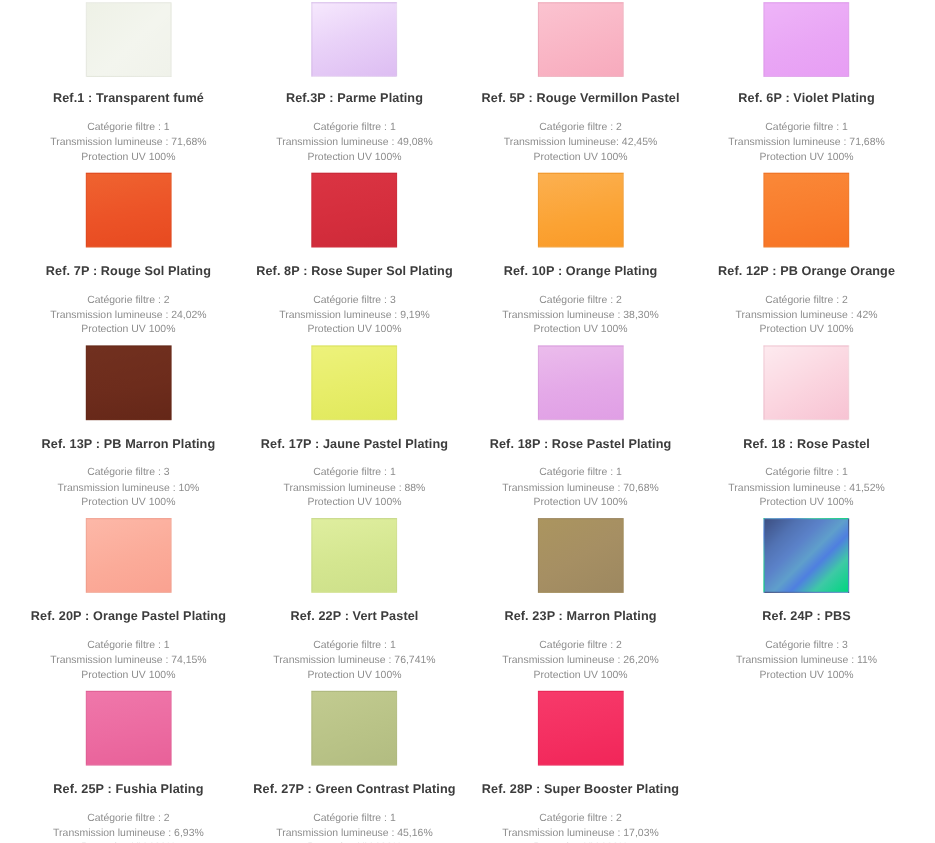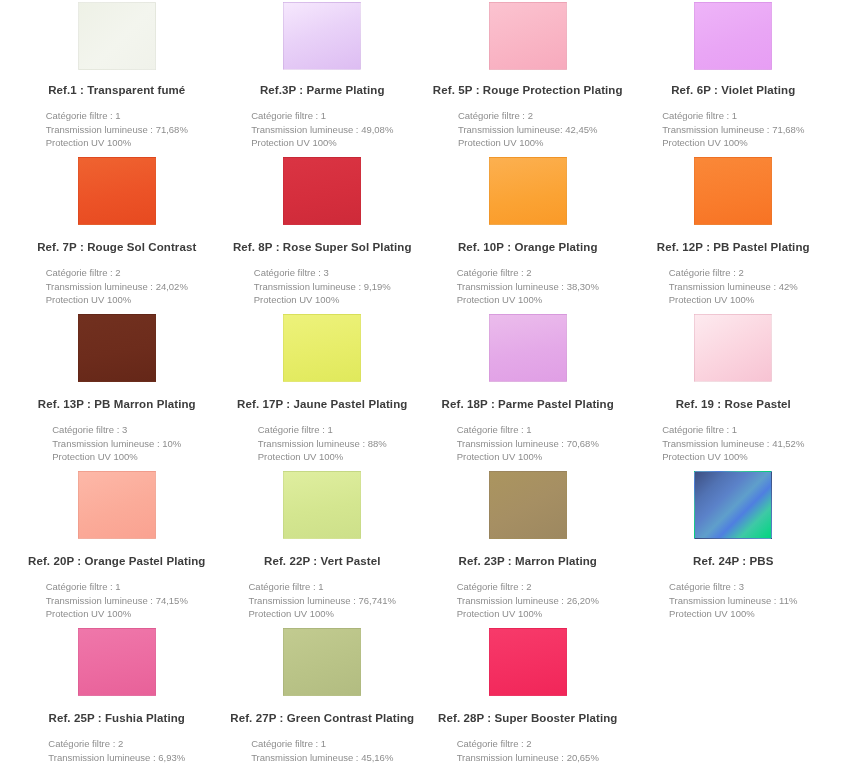--- a/index.html
+++ b/index.html
@@ -53,21 +53,21 @@
     color: #3c3c3c;
     text-align: center;
     margin-top: 14px;
     letter-spacing: 0.1px;
     line-height: 1.2;
     white-space: nowrap;
   }
 
   .swatch-specs {
     margin-top: 11px;
-    text-align: left;
+    text-align: center;
     font-size: 9.5px;
     color: #8d8d8d;
     line-height: 1.45;
   }
   .swatch-specs div { white-space: nowrap; }
 
   
   .swatch-grid > .swatch-cell:nth-child(-n+4) .swatch-chip-wrap {
     height: 70px;
     align-items: flex-start;
@@ -100,21 +100,21 @@
       <div class="swatch-specs">
         <div>Catégorie filtre : 1</div>
         <div>Transmission lumineuse : 49,08%</div>
         <div>Protection UV 100%</div>
       </div>
     </div>
     <div class="swatch-cell">
       <div class="swatch-chip-wrap">
         <div class="swatch-chip" style="background: linear-gradient(160deg, rgb(251, 195, 208) 0%, rgb(249, 180, 196) 60%, rgb(247, 170, 189) 100%);"></div>
       </div>
-      <div class="swatch-title">Ref. 5P : Rouge Protection Plating</div>
+      <div class="swatch-title">Ref. 5P : Rouge Vermillon Pastel</div>
       <div class="swatch-specs">
         <div>Catégorie filtre : 2</div>
         <div>Transmission lumineuse: 42,45%</div>
         <div>Protection UV 100%</div>
       </div>
     </div>
     <div class="swatch-cell">
       <div class="swatch-chip-wrap">
         <div class="swatch-chip" style="background: linear-gradient(160deg, rgb(238, 180, 248) 0%, rgb(233, 166, 245) 55%, rgb(231, 158, 244) 100%);"></div>
       </div>
@@ -122,21 +122,21 @@
       <div class="swatch-specs">
         <div>Catégorie filtre : 1</div>
         <div>Transmission lumineuse : 71,68%</div>
         <div>Protection UV 100%</div>
       </div>
     </div>
     <div class="swatch-cell">
       <div class="swatch-chip-wrap">
         <div class="swatch-chip" style="background: linear-gradient(170deg, rgb(239, 99, 48) 0%, rgb(236, 83, 39) 55%, rgb(231, 74, 32) 100%);"></div>
       </div>
-      <div class="swatch-title">Ref. 7P : Rouge Sol Contrast</div>
+      <div class="swatch-title">Ref. 7P : Rouge Sol Plating</div>
       <div class="swatch-specs">
         <div>Catégorie filtre : 2</div>
         <div>Transmission lumineuse : 24,02%</div>
         <div>Protection UV 100%</div>
       </div>
     </div>
     <div class="swatch-cell">
       <div class="swatch-chip-wrap">
         <div class="swatch-chip" style="background: linear-gradient(170deg, rgb(218, 52, 67) 0%, rgb(213, 46, 61) 55%, rgb(206, 42, 57) 100%);"></div>
       </div>
@@ -155,21 +155,21 @@
       <div class="swatch-specs">
         <div>Catégorie filtre : 2</div>
         <div>Transmission lumineuse : 38,30%</div>
         <div>Protection UV 100%</div>
       </div>
     </div>
     <div class="swatch-cell">
       <div class="swatch-chip-wrap">
         <div class="swatch-chip" style="background: linear-gradient(170deg, rgb(250, 136, 56) 0%, rgb(249, 124, 44) 60%, rgb(247, 115, 36) 100%);"></div>
       </div>
-      <div class="swatch-title">Ref. 12P : PB Pastel Plating</div>
+      <div class="swatch-title">Ref. 12P : PB Orange Orange</div>
       <div class="swatch-specs">
         <div>Catégorie filtre : 2</div>
         <div>Transmission lumineuse : 42%</div>
         <div>Protection UV 100%</div>
       </div>
     </div>
     <div class="swatch-cell">
       <div class="swatch-chip-wrap">
         <div class="swatch-chip" style="background: linear-gradient(170deg, rgb(113, 48, 31) 0%, rgb(109, 44, 28) 55%, rgb(101, 39, 24) 100%);"></div>
       </div>
@@ -188,32 +188,32 @@
       <div class="swatch-specs">
         <div>Catégorie filtre : 1</div>
         <div>Transmission lumineuse : 88%</div>
         <div>Protection UV 100%</div>
       </div>
     </div>
     <div class="swatch-cell">
       <div class="swatch-chip-wrap">
         <div class="swatch-chip" style="background: linear-gradient(170deg, rgb(235, 188, 236) 0%, rgb(228, 169, 232) 55%, rgb(224, 159, 229) 100%);"></div>
       </div>
-      <div class="swatch-title">Ref. 18P : Parme Pastel Plating</div>
+      <div class="swatch-title">Ref. 18P : Rose Pastel Plating</div>
       <div class="swatch-specs">
         <div>Catégorie filtre : 1</div>
         <div>Transmission lumineuse : 70,68%</div>
         <div>Protection UV 100%</div>
       </div>
     </div>
     <div class="swatch-cell">
       <div class="swatch-chip-wrap">
         <div class="swatch-chip" style="background: linear-gradient(150deg, rgb(253, 234, 239) 0%, rgb(251, 214, 224) 50%, rgb(247, 195, 211) 100%);"></div>
       </div>
-      <div class="swatch-title">Ref. 19 : Rose Pastel</div>
+      <div class="swatch-title">Ref. 18 : Rose Pastel</div>
       <div class="swatch-specs">
         <div>Catégorie filtre : 1</div>
         <div>Transmission lumineuse : 41,52%</div>
         <div>Protection UV 100%</div>
       </div>
     </div>
     <div class="swatch-cell">
       <div class="swatch-chip-wrap">
         <div class="swatch-chip" style="background: linear-gradient(160deg, rgb(253, 184, 168) 0%, rgb(251, 171, 153) 55%, rgb(250, 162, 145) 100%);"></div>
       </div>
@@ -279,17 +279,17 @@
         <div>Protection UV 100%</div>
       </div>
     </div>
     <div class="swatch-cell">
       <div class="swatch-chip-wrap">
         <div class="swatch-chip" style="background: linear-gradient(170deg, rgb(247, 58, 106) 0%, rgb(244, 47, 97) 55%, rgb(241, 38, 89) 100%);"></div>
       </div>
       <div class="swatch-title">Ref. 28P : Super Booster Plating</div>
       <div class="swatch-specs">
         <div>Catégorie filtre : 2</div>
-        <div>Transmission lumineuse : 20,65%</div>
+        <div>Transmission lumineuse : 17,03%</div>
         <div>Protection UV 100%</div>
       </div>
     </div>
   </div>
 
 </body></html>

